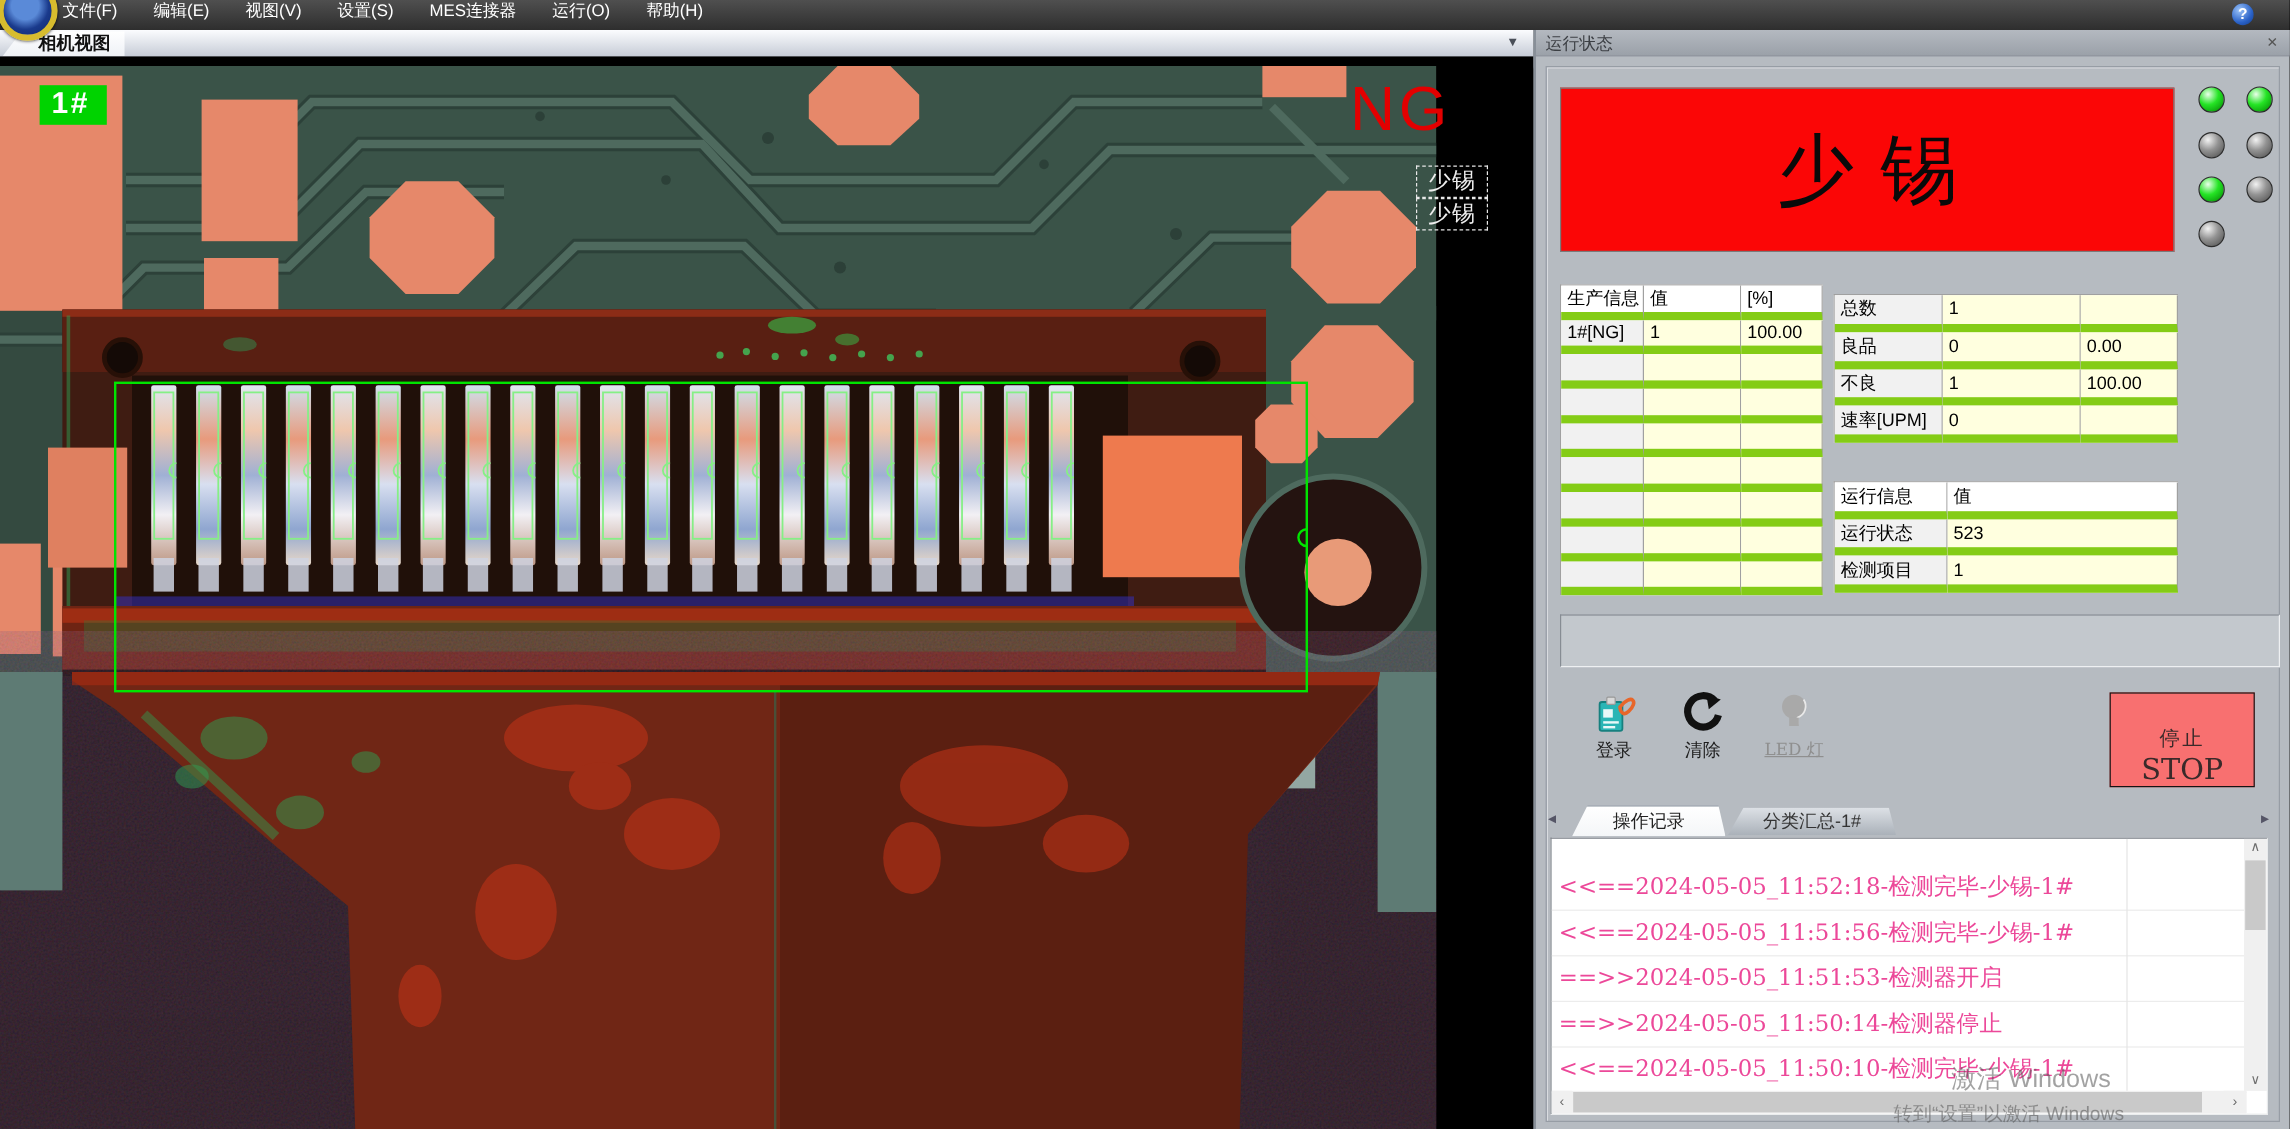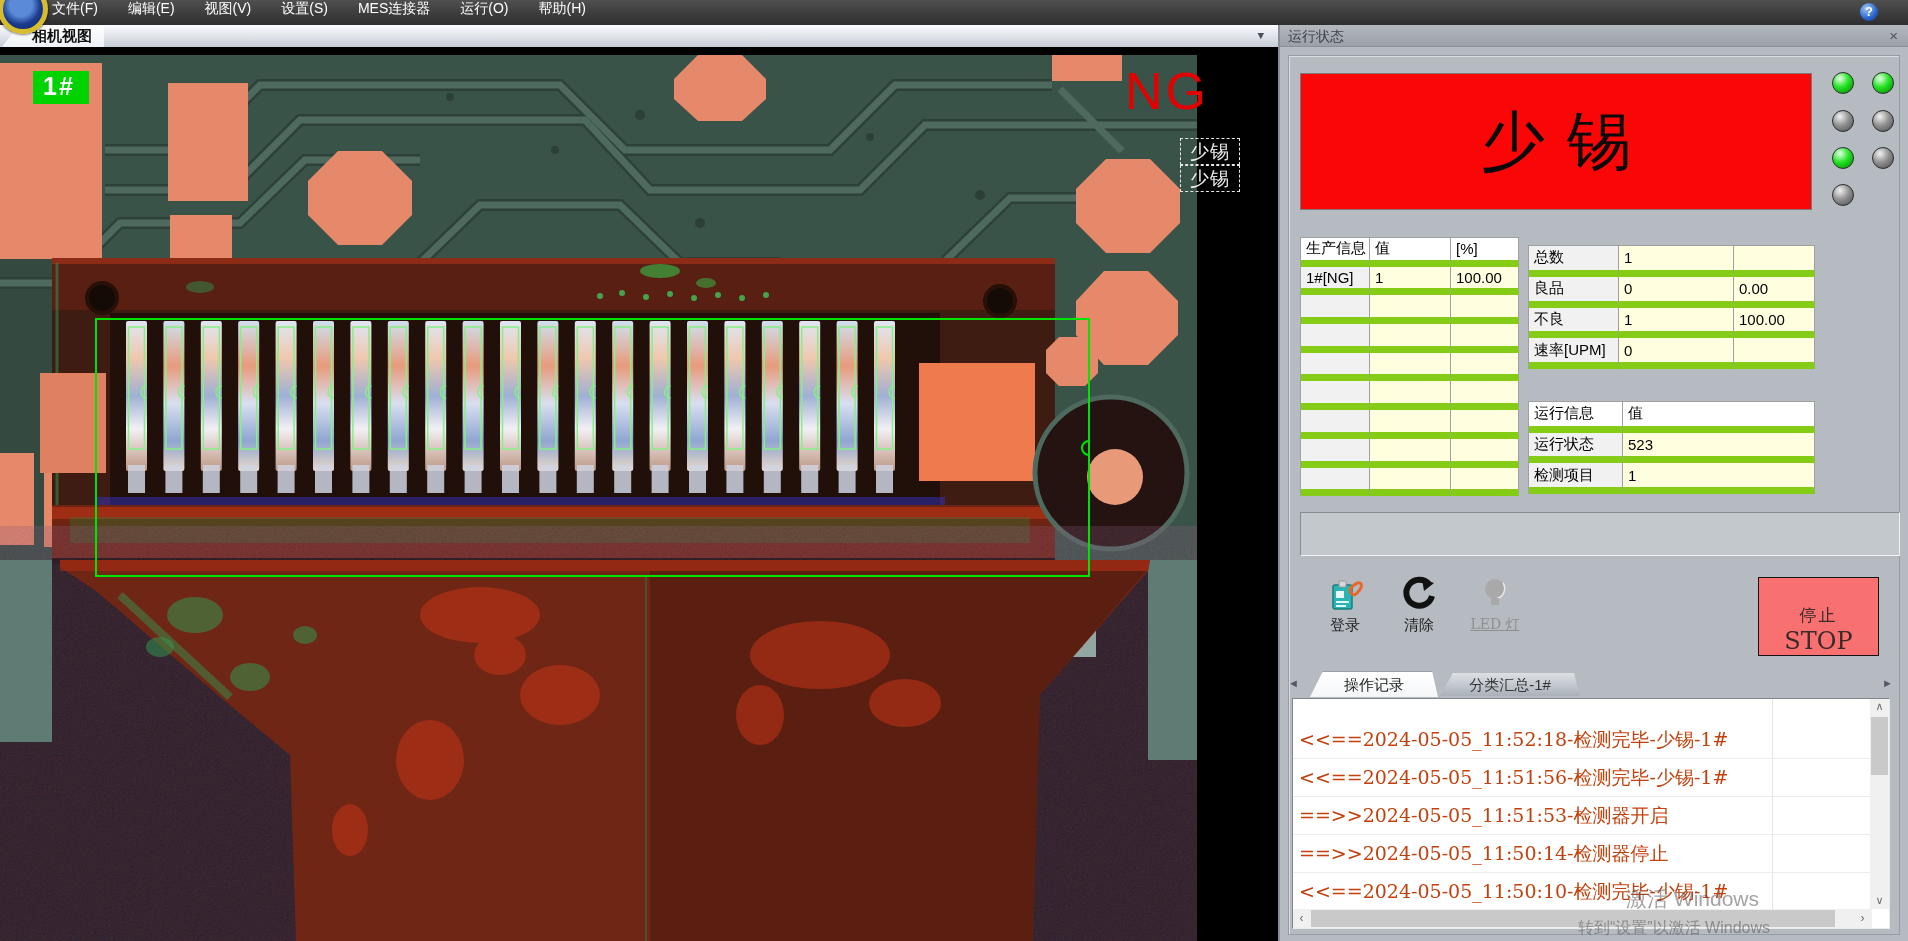--- a/index.html
+++ b/index.html
@@ -67,21 +67,21 @@
   
   .log-tab{position:absolute;height:25px;line-height:25px;font-size:15px;color:#222;text-align:center;
     clip-path:polygon(13px 0,calc(100% - 6px) 0,100% 100%,0 100%);}
   .log-tab.active{background:linear-gradient(#ffffff,#f4f6f8);top:646px;border-top:1px solid #98a0aa;}
   .log-tab.inactive{background:linear-gradient(#dde1e6,#aab1b9);top:648px;height:23px;line-height:23px;color:#333;}
   .strip-arrow{position:absolute;font-size:11px;color:#556;top:652px;}
   #log-area{position:absolute;left:12px;top:673px;width:598px;height:231px;background:#fff;
     border:1px solid;border-color:#80868d #e8eaec #e8eaec #80868d;box-sizing:border-box;overflow:hidden;}
   #log-rows{position:absolute;left:0;top:0;width:579px;height:212px;padding-top:22px;box-sizing:border-box;}
   .log-row{height:37px;line-height:37px;border-bottom:1px solid #ececec;font-family:"DejaVu Serif",serif;
-    font-size:19px;color:#c2410c;padding-left:6px;white-space:nowrap;overflow:hidden;}
+    font-size:19px;color:#ec4899;padding-left:6px;white-space:nowrap;overflow:hidden;}
   #log-coldiv{position:absolute;left:479px;top:0;width:1px;height:210px;background:#e4e4e4;}
   .sb{position:absolute;background:#f0f0f0;}
   .sb-btn{position:absolute;background:#f0f0f0;color:#6d6d6d;text-align:center;}
   .sb-thumb{position:absolute;background:#c9c9c9;}
   
   #wm1{position:absolute;left:298px;top:860px;font-size:21px;color:rgba(85,85,85,.55);z-index:40;margin-left:48px;}
   #wm2{position:absolute;left:298px;top:893px;font-size:16px;color:rgba(85,85,85,.55);z-index:40;}
 </style>
 </head>
 <body>

